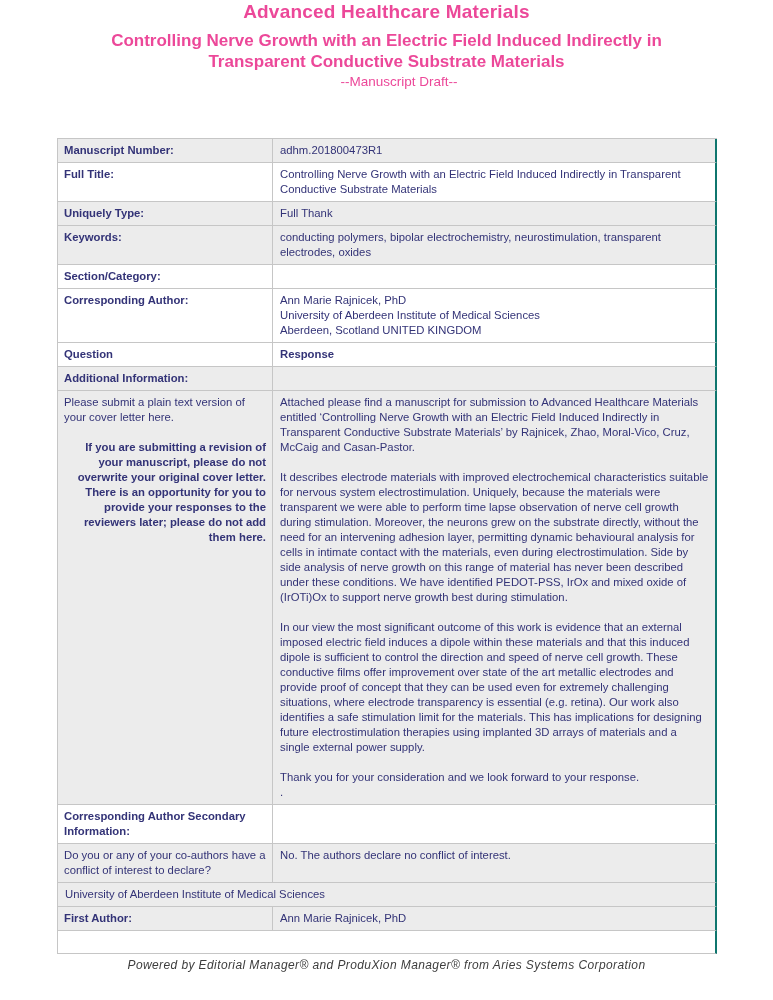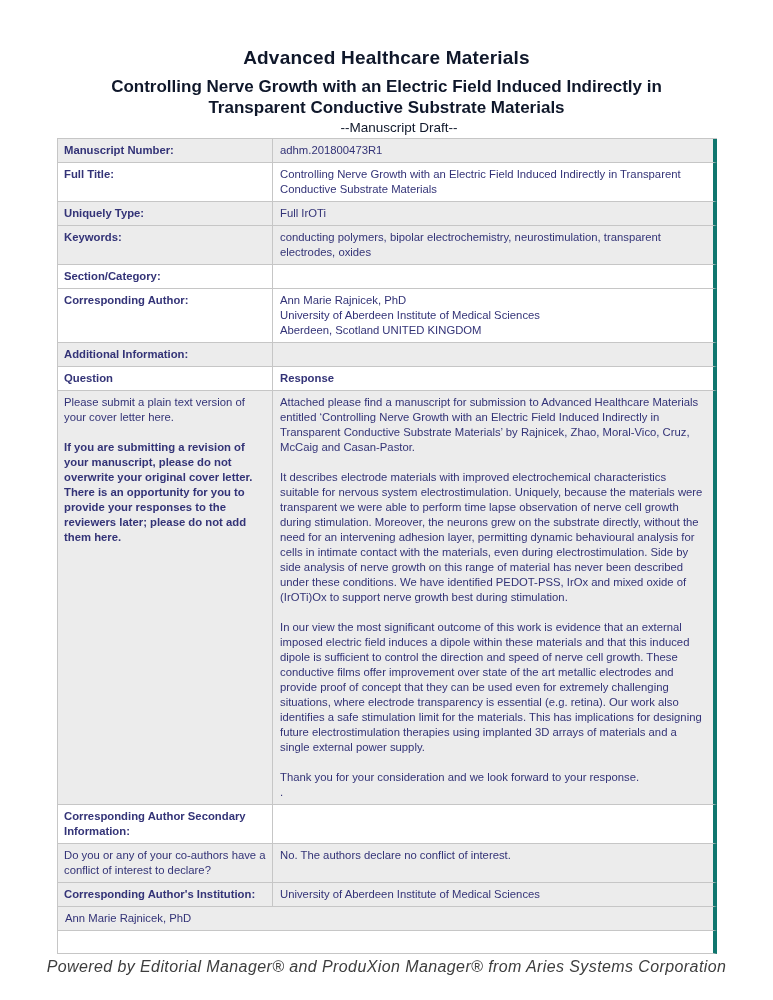--- a/index.html
+++ b/index.html
@@ -5,54 +5,54 @@
   * { margin: 0; padding: 0; box-sizing: border-box; }
   html, body {
     width: 773px; height: 1000px;
     background: #ffffff;
     font-family: "Liberation Sans", sans-serif;
     overflow: hidden;
   }
   .page { width: 773px; height: 1000px; position: relative; }
 
   
-  .header { text-align: center; padding-top: 46px; color: #0f172a; }
+  .header { text-align: center; color: #ec4899; }
   .journal-name {
     font-size: 19px; font-weight: bold; line-height: 23px;
     letter-spacing: 0.2px;
   }
   .doc-title {
     font-size: 17px; font-weight: bold; line-height: 21px;
     max-width: 645px; margin: 7px auto 0 auto;
   }
   .doc-subtitle { font-size: 13.5px; line-height: 17px; margin-top: 1px; margin-left: 25px; }
 
   
   .ms-table {
     position: absolute; left: 57px; top: 138px; width: 660px;
     border-top: 1px solid #c6c6c6;
     font-size: 11.3px; line-height: 15px; color: #333377;
   }
-  .row { display: flex; border-left: 1px solid #c6c6c6; border-right: 4px solid #0f766e; border-bottom: 1px solid #c6c6c6; background: #ffffff; }
+  .row { display: flex; border-left: 1px solid #c6c6c6; border-right: 2px solid #0f766e; border-bottom: 1px solid #c6c6c6; background: #ffffff; }
   .row.shaded { background: #ececec; }
   .cl {
     width: 215px; flex: 0 0 215px;
     border-right: 1px solid #c6c6c6;
     padding: 4px 6px 4px 6px;
   }
   .cr { flex: 1 1 auto; padding: 4px 6px 4px 7px; }
   .b { font-weight: bold; }
   .pre { white-space: pre-line; }
-  .qb { font-weight: bold; margin-top: 15px; }
+  .qb { font-weight: bold; margin-top: 15px; text-align: right; }
   .min1 { min-height: 23px; }
 
   
   .footer {
     position: absolute; left: 0; width: 773px; top: 958px;
-    text-align: center; font-size: 16px; font-style: italic;
+    text-align: center; font-size: 12px; font-style: italic;
     color: #3d3d3d; letter-spacing: 0.4px;
   }
 </style>
 </head>
 <body>
 
 <div class="page">
 
   <div class="header">
     <div class="journal-name">Advanced Healthcare Materials</div>
@@ -67,48 +67,48 @@
       <div class="cr">adhm.201800473R1</div>
     </div>
 
     <div class="row">
       <div class="cl b">Full Title:</div>
       <div class="cr">Controlling Nerve Growth with an Electric Field Induced Indirectly in Transparent Conductive Substrate Materials</div>
     </div>
 
     <div class="row shaded">
       <div class="cl b">Uniquely Type:</div>
-      <div class="cr">Full IrOTi</div>
+      <div class="cr">Full Thank</div>
     </div>
 
     <div class="row shaded">
       <div class="cl b">Keywords:</div>
       <div class="cr">conducting polymers, bipolar electrochemistry, neurostimulation, transparent electrodes, oxides</div>
     </div>
 
     <div class="row min1">
       <div class="cl b">Section/Category:</div>
       <div class="cr"></div>
     </div>
 
     <div class="row">
       <div class="cl b">Corresponding Author:</div>
       <div class="cr pre">Ann Marie Rajnicek, PhD
 University of Aberdeen Institute of Medical Sciences
 Aberdeen, Scotland UNITED KINGDOM</div>
     </div>
 
+    <div class="row">
+      <div class="cl b">Question</div>
+      <div class="cr b">Response</div>
+    </div>
+
     <div class="row shaded min1">
       <div class="cl b">Additional Information:</div>
       <div class="cr"></div>
-    </div>
-
-    <div class="row">
-      <div class="cl b">Question</div>
-      <div class="cr b">Response</div>
     </div>
 
     <div class="row shaded">
       <div class="cl">
         <div>Please submit a plain text version of your cover letter here.</div>
         <div class="qb">If you are submitting a revision of your manuscript, please do not overwrite your original cover letter. There is an opportunity for you to provide your responses to the reviewers later; please do not add them here.</div>
       </div>
       <div class="cr pre">Attached please find a manuscript for submission to Advanced Healthcare Materials entitled ‘Controlling Nerve Growth with an Electric Field Induced Indirectly in Transparent Conductive Substrate Materials’ by Rajnicek, Zhao, Moral-Vico, Cruz, McCaig and Casan-Pastor.
 
 It describes electrode materials with improved electrochemical characteristics suitable for nervous system electrostimulation. Uniquely, because the materials were transparent we were able to perform time lapse observation of nerve cell growth during stimulation. Moreover, the neurons grew on the substrate directly, without the need for an intervening adhesion layer, permitting dynamic behavioural analysis for cells in intimate contact with the materials, even during electrostimulation. Side by side analysis of nerve growth on this range of material has never been described under these conditions. We have identified PEDOT-PSS, IrOx and mixed oxide of (IrOTi)Ox to support nerve growth best during stimulation.
@@ -123,26 +123,26 @@
       <div class="cl b">Corresponding Author Secondary Information:</div>
       <div class="cr"></div>
     </div>
 
     <div class="row shaded">
       <div class="cl">Do you or any of your co-authors have a conflict of interest to declare?</div>
       <div class="cr">No. The authors declare no conflict of interest.</div>
     </div>
 
     <div class="row shaded">
-      <div class="cl b">Corresponding Author's Institution:</div>
       <div class="cr">University of Aberdeen Institute of Medical Sciences</div>
     </div>
 
 
     <div class="row shaded">
+      <div class="cl b">First Author:</div>
       <div class="cr">Ann Marie Rajnicek, PhD</div>
     </div>
 
     <div class="row min1">
       <div class="cr"></div>
     </div>
 
   </div>
 
   <div class="footer">Powered by Editorial Manager® and ProduXion Manager® from Aries Systems Corporation</div>

